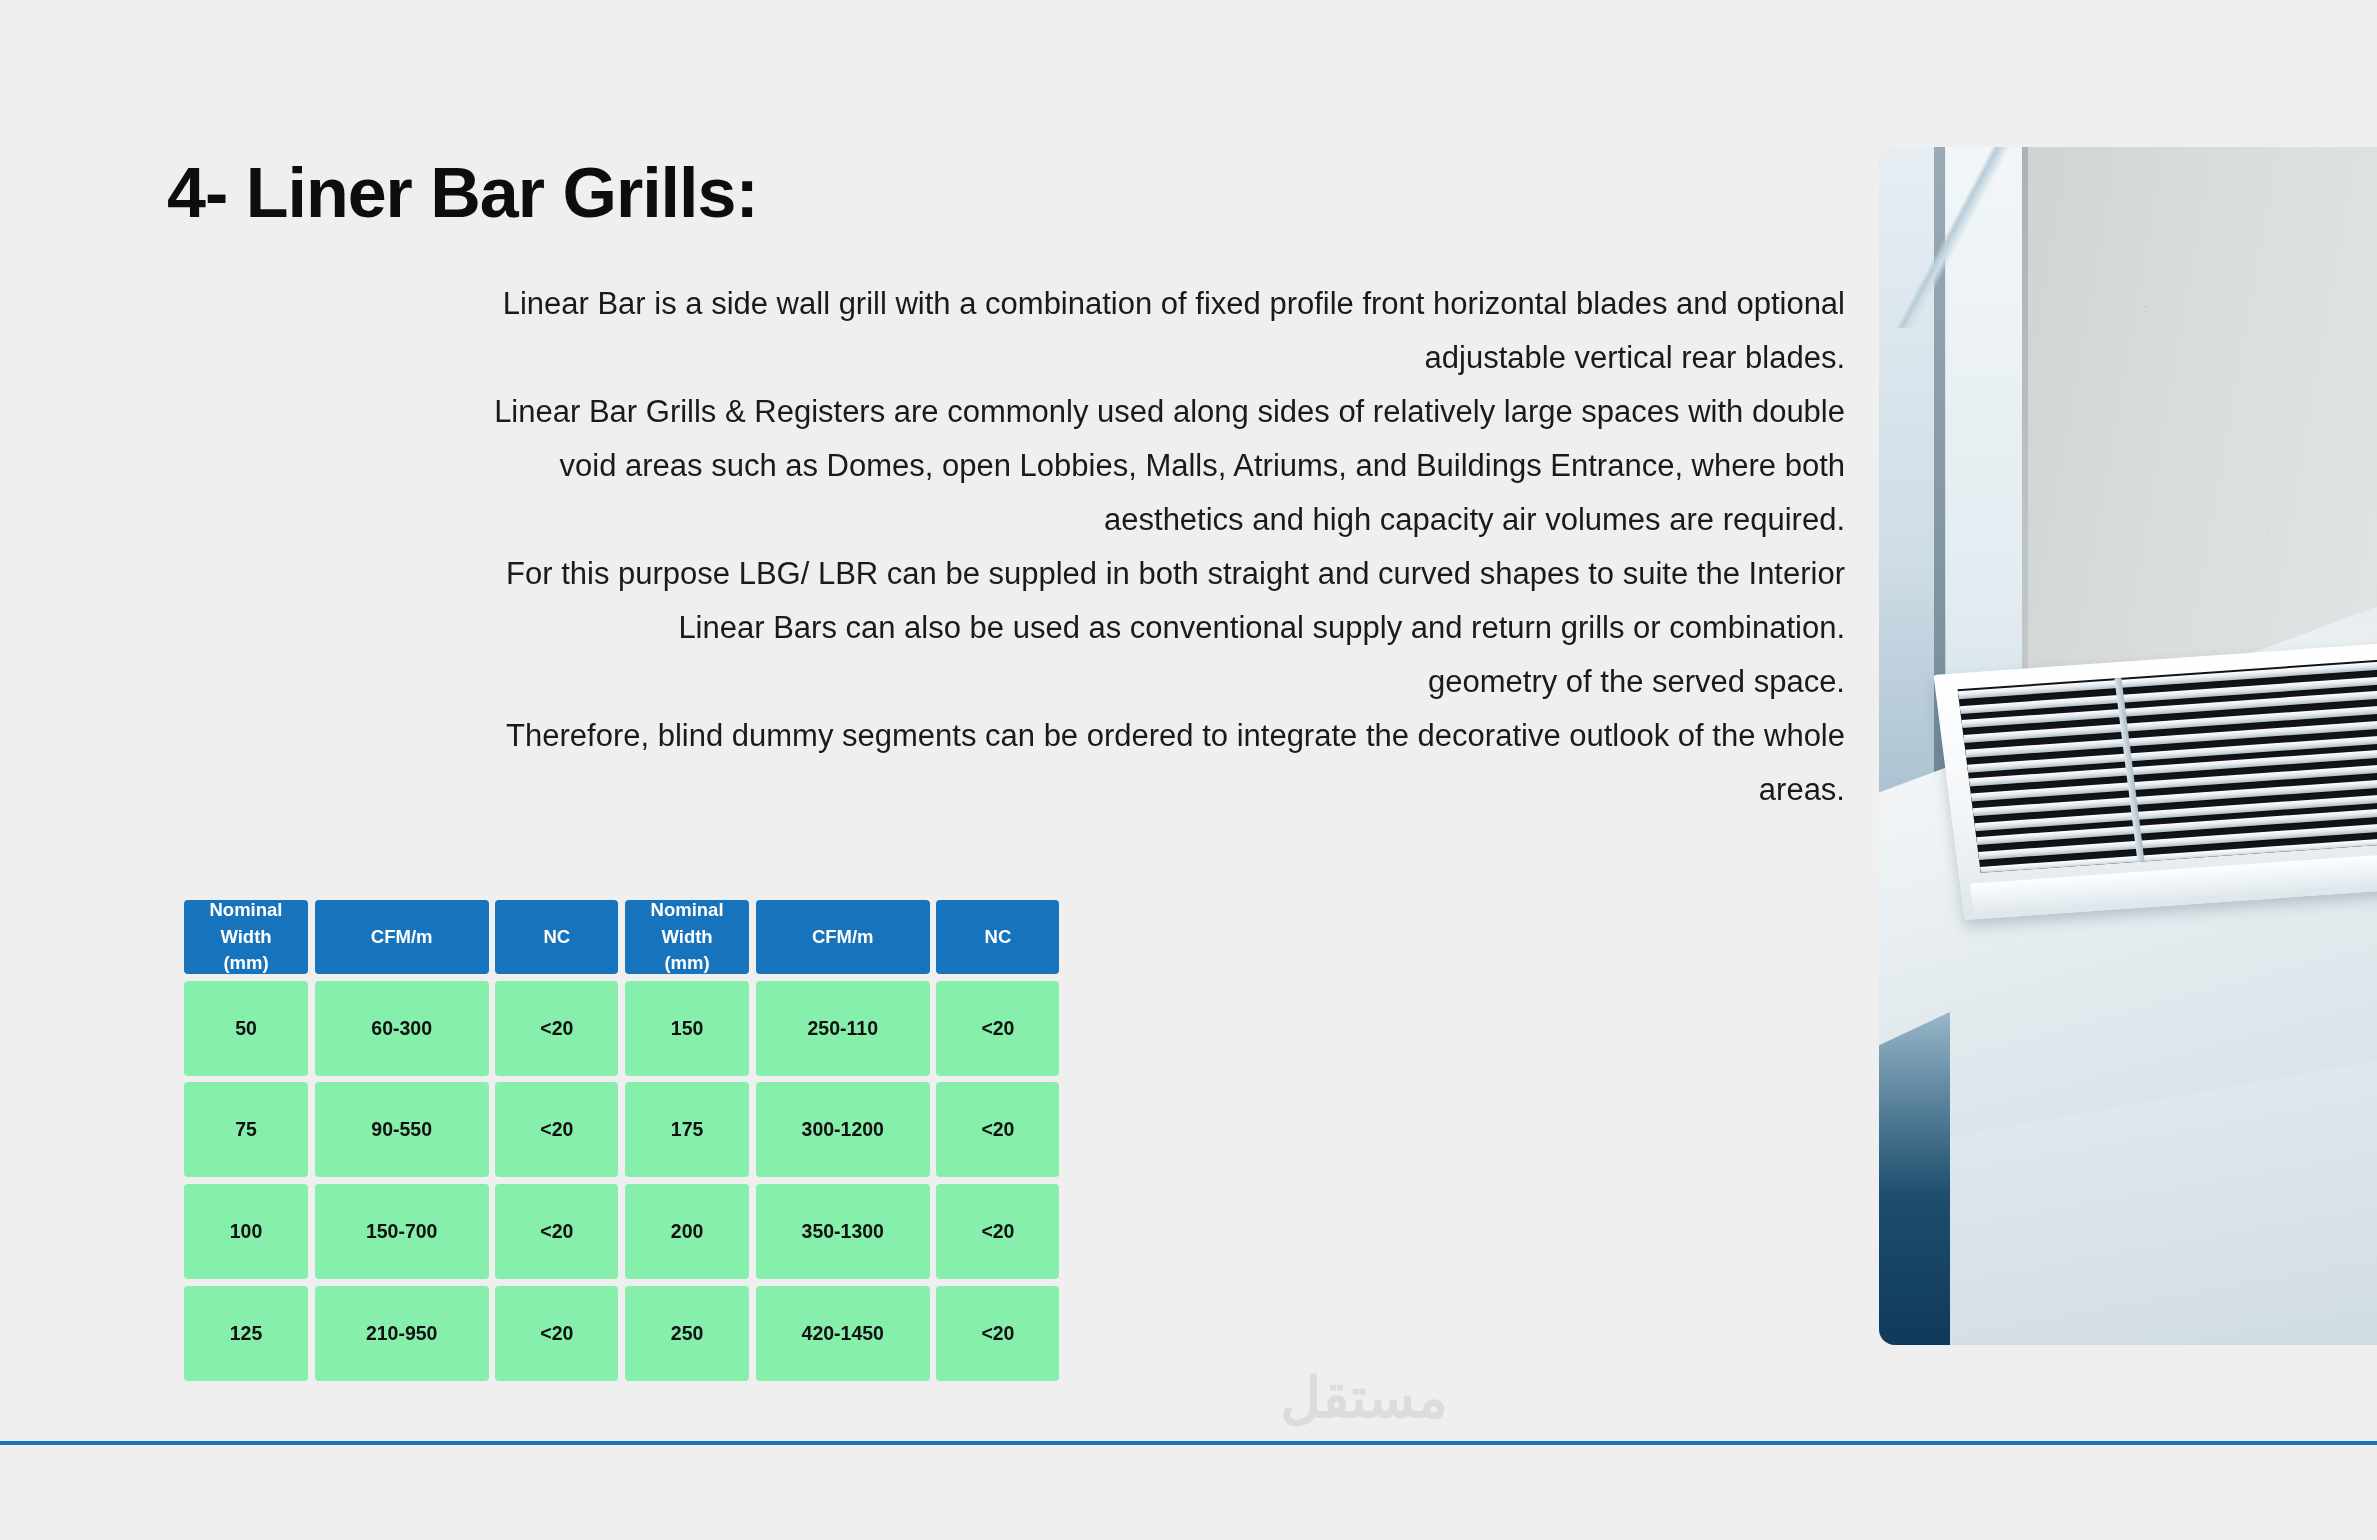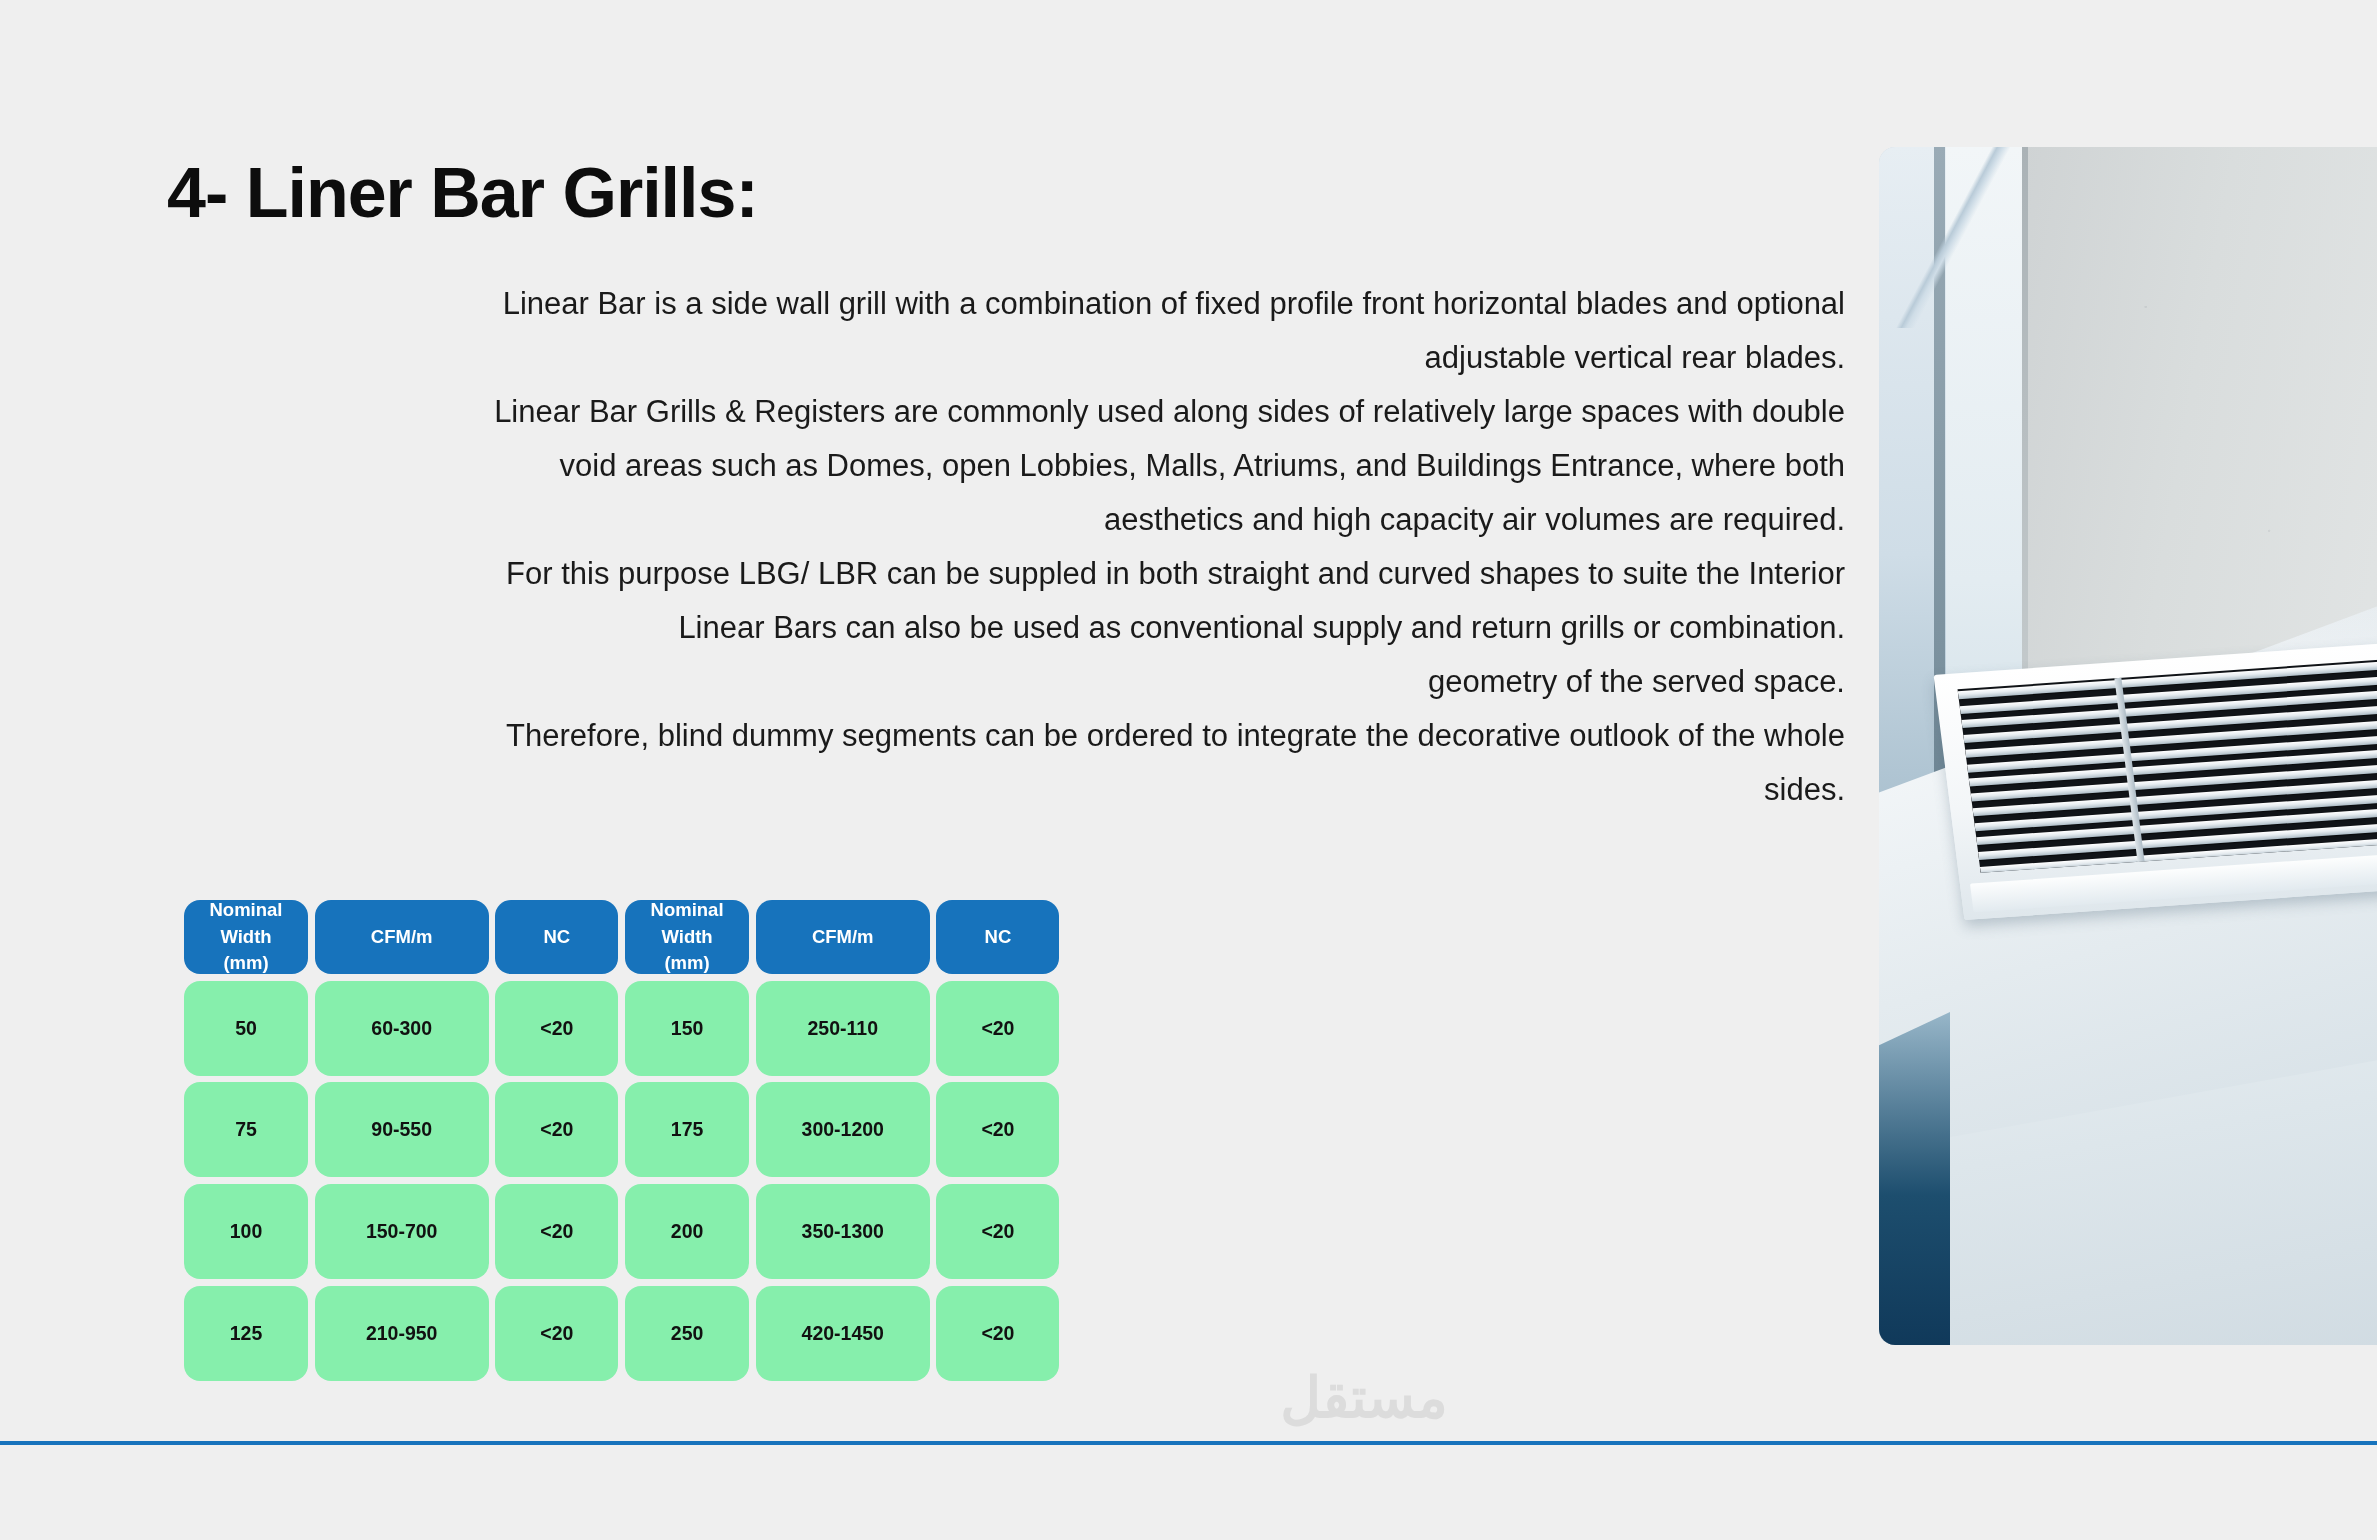--- a/index.html
+++ b/index.html
@@ -40,21 +40,21 @@
     left:184px; top:900px;
     width:1554px;
   }
   .trow { display:flex; gap:6.7px; margin-bottom:6.7px; }
   .trow:last-child { margin-bottom:0; }
 
   .cell {
     display:flex; flex-direction:column;
     align-items:center; justify-content:center;
     text-align:center;
-    border-radius:16px;
+    border-radius:4px;
   }
   .cell.w1 { width:124px; }   
   .cell.w2 { width:174px; }   
   .cell.w3 { width:123px; }   
 
   .head-row .cell {
     background:#1773bc;
     color:#ffffff;
     height:74px;
     font-size:18.5px;
@@ -201,21 +201,21 @@
     <div class="body-copy">
       <p class="body-line">Linear Bar is a side wall grill with a combination of fixed profile front horizontal blades and optional</p>
       <p class="body-line">adjustable vertical rear blades.</p>
       <p class="body-line">Linear Bar Grills &amp; Registers are commonly used along sides of relatively large spaces with double</p>
       <p class="body-line">void areas such as Domes, open Lobbies, Malls, Atriums, and Buildings Entrance, where both</p>
       <p class="body-line">aesthetics and high capacity air volumes are required.</p>
       <p class="body-line">For this purpose LBG/ LBR can be suppled in both straight and curved shapes to suite the Interior</p>
       <p class="body-line">Linear Bars can also be used as conventional supply and return grills or combination.</p>
       <p class="body-line">geometry of the served space.</p>
       <p class="body-line">Therefore, blind dummy segments can be ordered to integrate the decorative outlook of the whole</p>
-      <p class="body-line">sides.</p>
+      <p class="body-line">areas.</p>
     </div>
   </div>
 
   <div class="spec-table">
 
     <div class="trow head-row">
       <div class="cell w1">
         <span>Nominal Width</span>
         <span class="sub">(mm)</span>
       </div>

